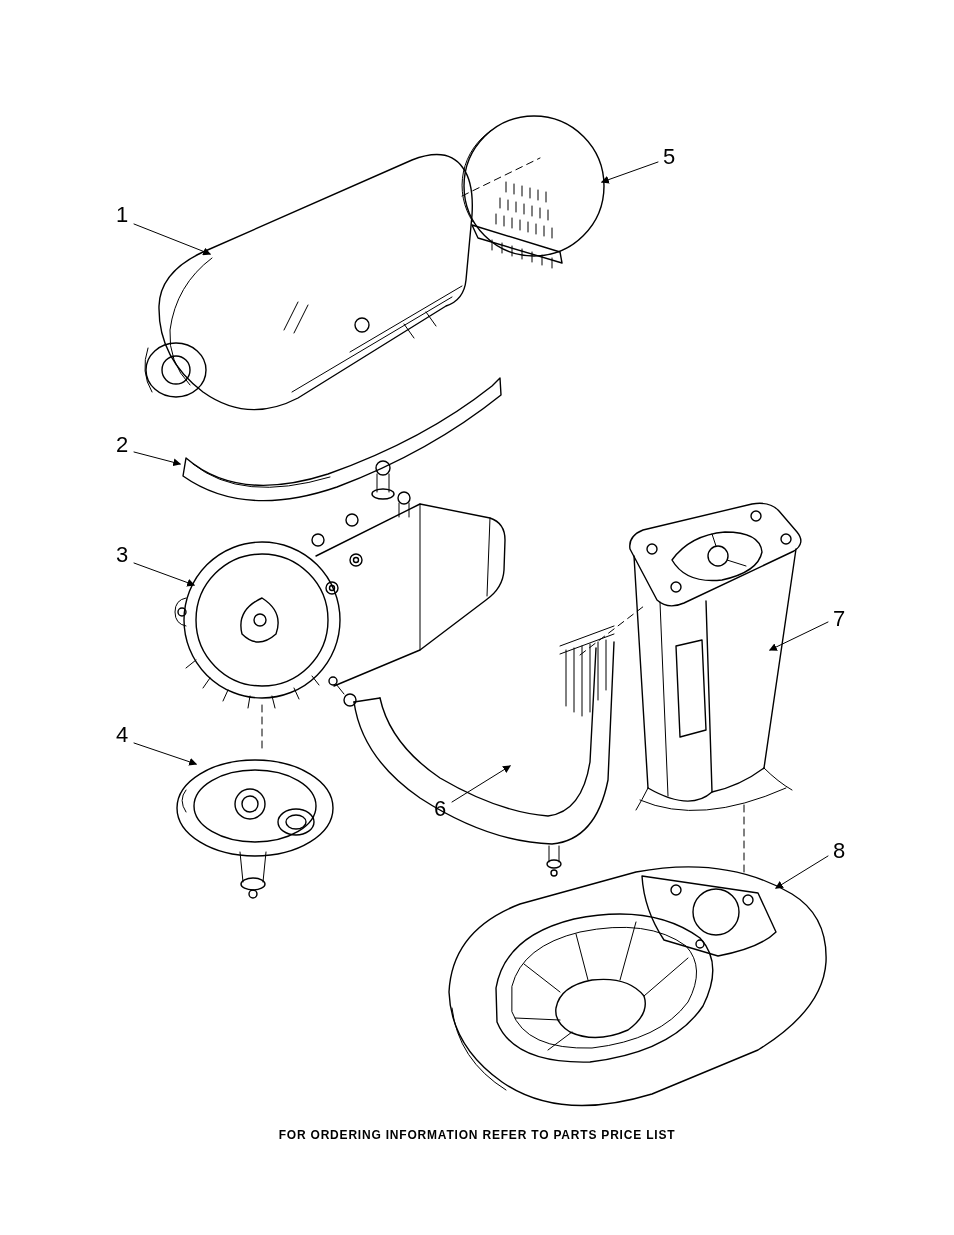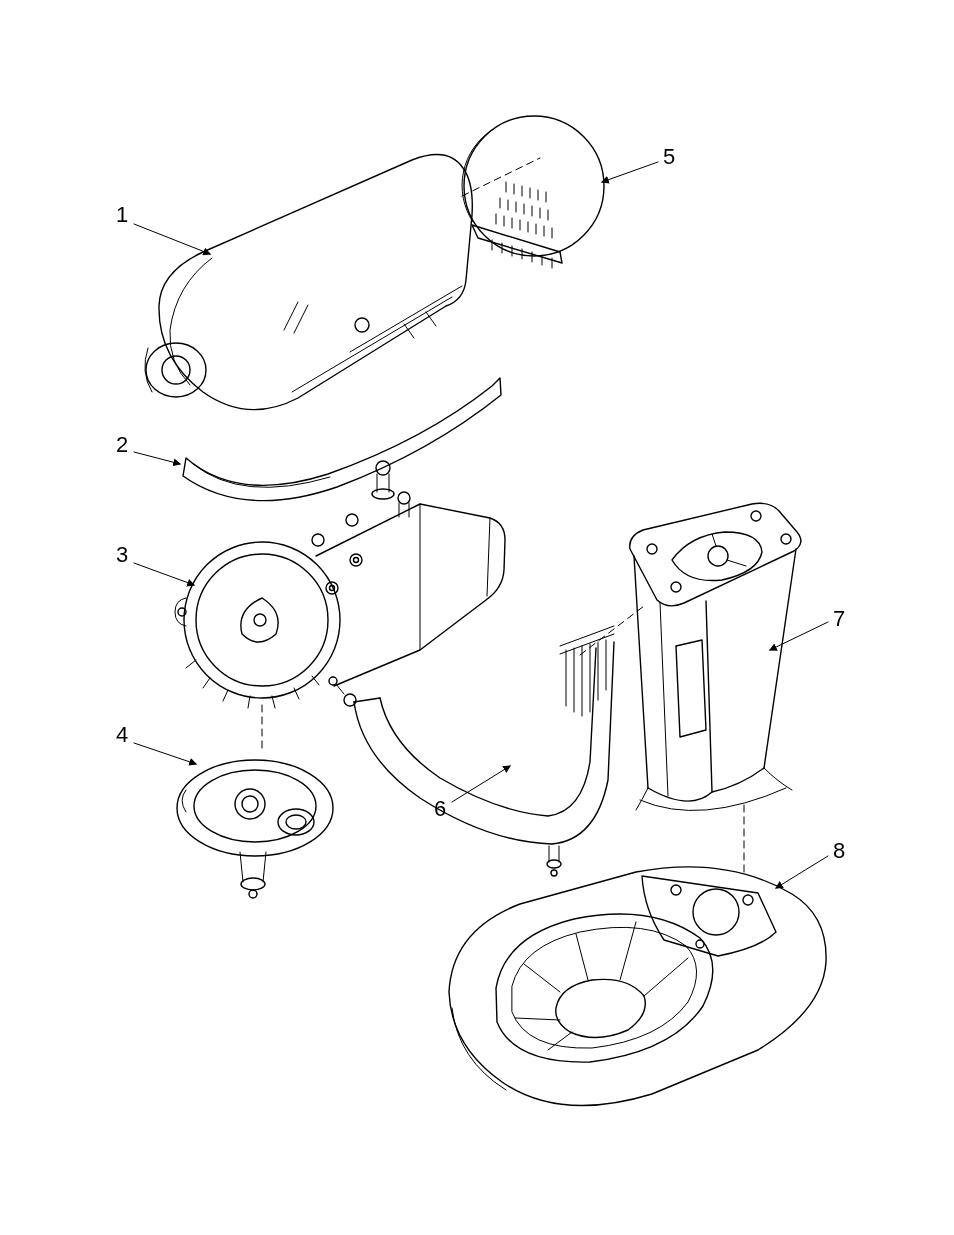--- a/index.html
+++ b/index.html
@@ -205,14 +205,15 @@
       <line class="art thin" x1="452" y1="802" x2="510" y2="766" marker-end="url(#arrow)"></line>
 
       <text class="callout" x="833" y="626">7</text>
       <line class="art thin" x1="828" y1="622" x2="770" y2="650" marker-end="url(#arrow)"></line>
 
       <text class="callout" x="833" y="858">8</text>
       <line class="art thin" x1="828" y1="856" x2="776" y2="888" marker-end="url(#arrow)"></line>
     </g>
   </svg>
 
+  <div class="footer-text">FOR ORDERING INFORMATION REFER TO PARTS PRICE LIST</div>
 
 </div>
 
 </body></html>

